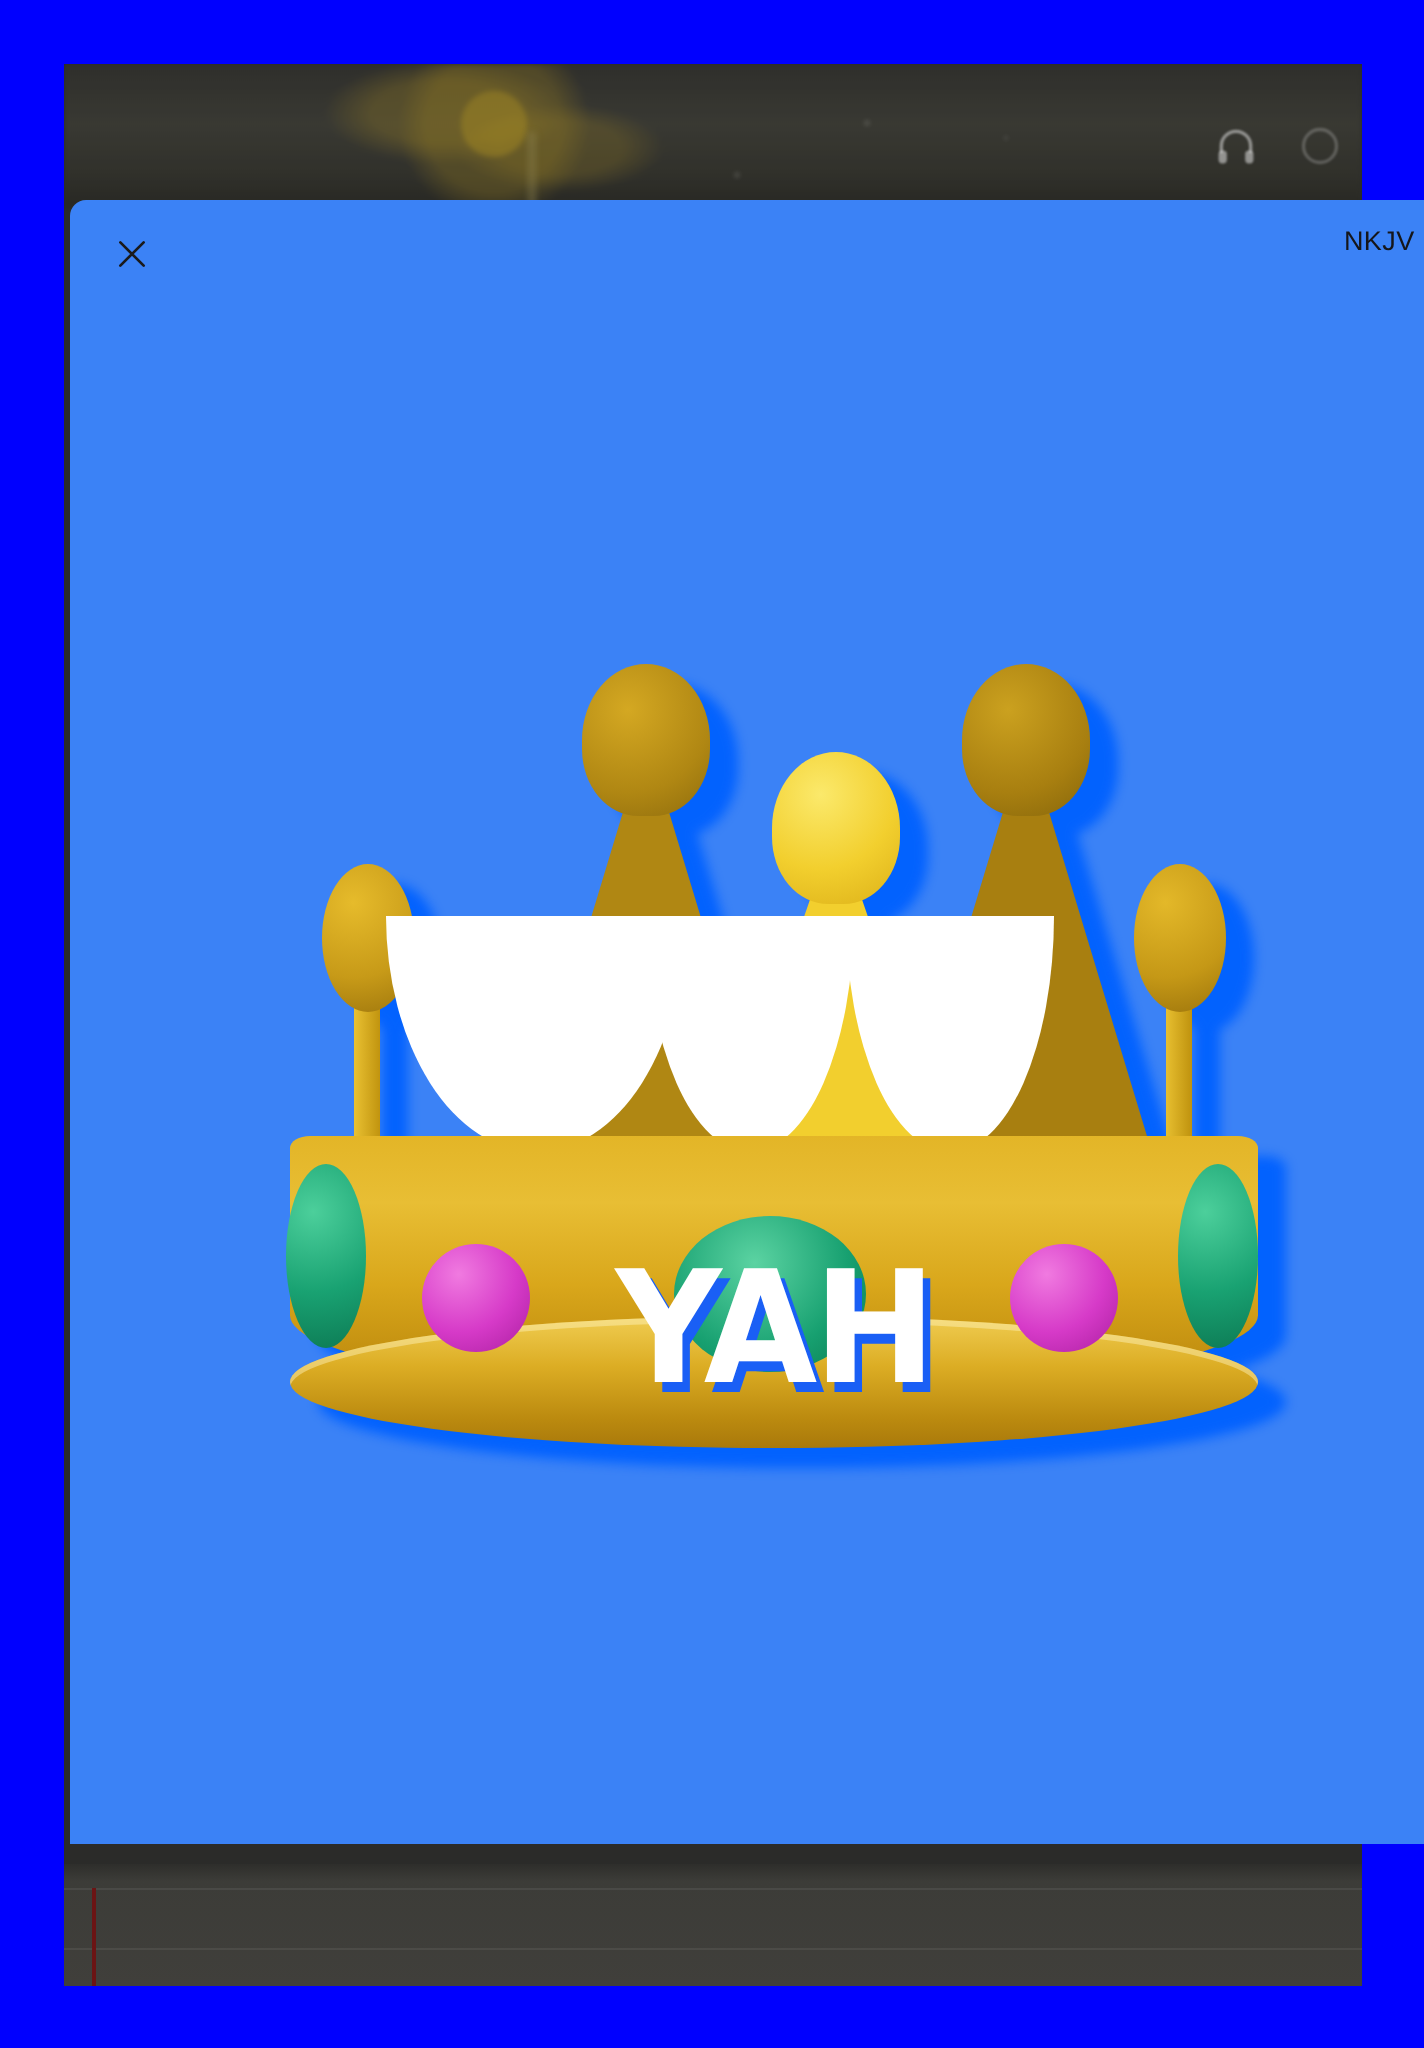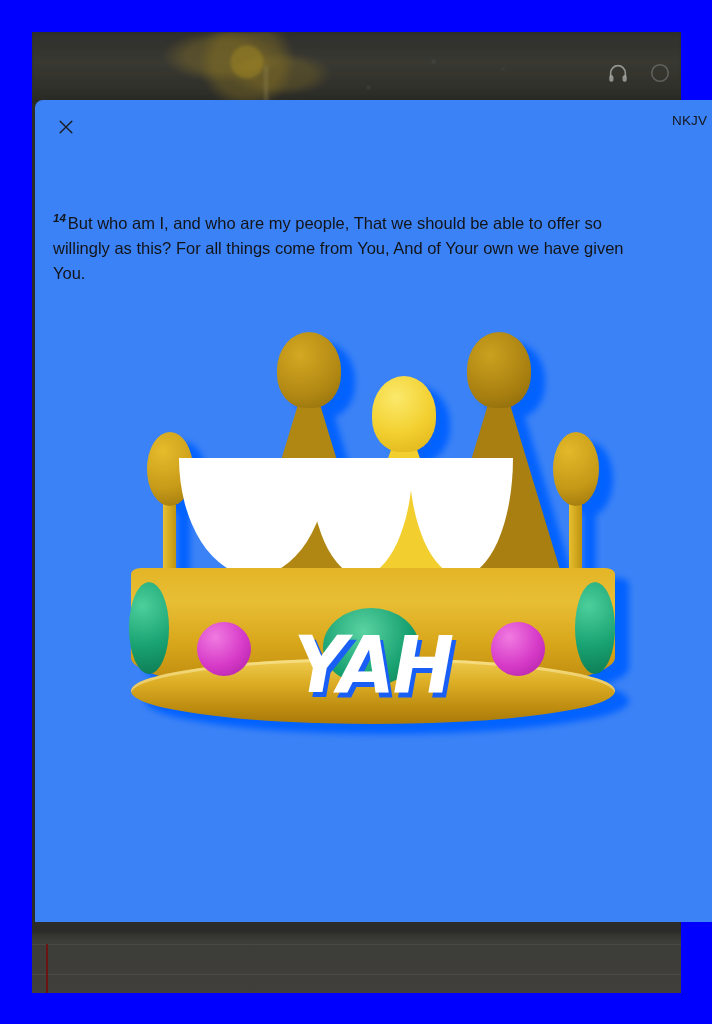--- a/index.html
+++ b/index.html
@@ -140,22 +140,22 @@
   }
 
   
   #crown-figure {
     position:absolute;
     left:0; top:222px;
     width:642px; height:470px;
   }
   #crown-stage {
     position:absolute;
-    left:88px; top:18px;
-    width:500px; height:430px;font-style:italic;
+    left:102px; top:18px;
+    width:500px; height:430px;
   }
 
   
   .crown-layer { position:absolute; left:0; top:0; width:500px; height:430px; }
   #crown-glow {
     transform:translate(14px,10px);
     filter:blur(3px) saturate(1.4);
     opacity:.95;
   }
 
@@ -305,23 +305,20 @@
         </span>
       </button>
 
       <div id="translation-selector">
         <span>NKJV</span>
         <span id="translation-caret">▾</span>
       </div>
     </div>
 
     <div id="verse-body">
-      <p id="verse-text">
-        <span id="verse-number">14</span><span id="verse-sentence">But who am I, and who are my people, That we should be able to offer so willingly as this? For all things come from You, And of Your own we have given You.</span>
-      </p>
     </div>
 
     <div id="crown-figure">
       <div id="crown-stage">
 
         <div class="crown-layer" id="crown-glow">
           <div class="pt" style="left:124px; top:28px;">
             <div class="spike-body" style="border-bottom:205px solid #1a5ff5;"></div>
             <div class="spike-ball" style="left:30px; top:-36px;"></div>
           </div>

